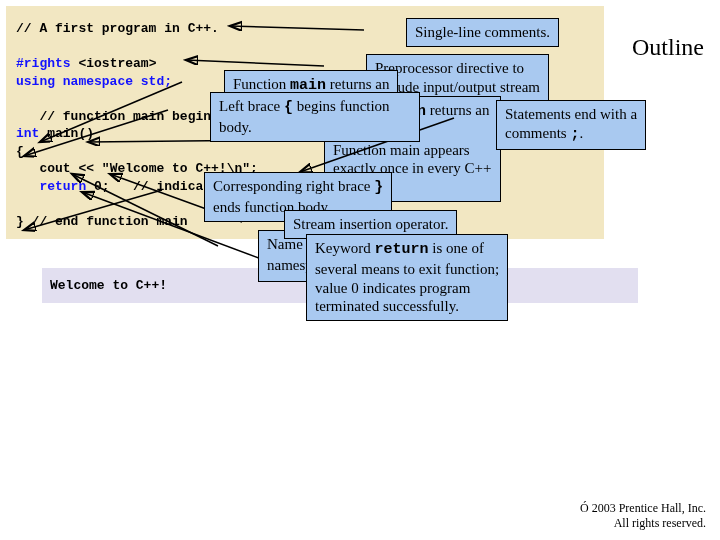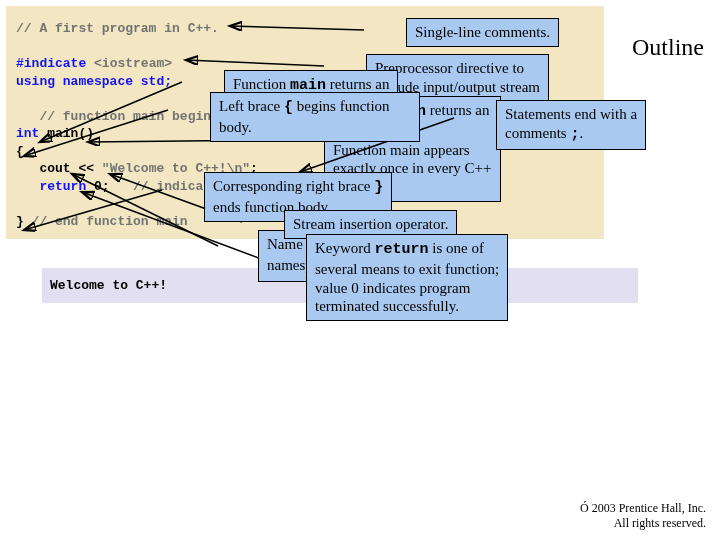--- a/index.html
+++ b/index.html
@@ -41,21 +41,21 @@
     width: 580px;
     background: #f2e7c2;
     padding: 14px 8px 8px 10px;
     font-family: "Courier New", monospace;
     font-size: 13px;
     font-weight: bold;
     line-height: 1.35;
     white-space: pre;
     color: #000;
   }
-  .grn { color: #737373; }
+  .grn { color: #000000; }
   .blu { color: #1212ff; }
   .blk { color: #000; }
   .run-out {
     position: absolute;
     left: 6px;
     top: 268px;
     width: 580px;
     background: #e2dff0;
     padding: 10px 8px;
     font-family: "Courier New", monospace;
@@ -93,21 +93,21 @@
   }
 </style>
 </head>
 <body>
 <div class="page">
 
 <div class="outline">Outline</div>
 
 <div class="code-block"><span class="grn">// A first program in C++.</span>
 
-<span class="blu">#indicate</span> <span class="grn">&lt;iostream&gt;</span>
+<span class="blu">#rights</span> <span class="grn">&lt;iostream&gt;</span>
 <span class="blu">using namespace std;</span>
 
 <span class="grn">   // function main begins program execution</span>
 <span class="blu">int</span><span class="blk"> main()</span>
 <span class="blk">{</span>
 <span class="blk">   cout &lt;&lt; </span><span class="grn">"Welcome to C++!\n"</span><span class="blk">;</span>
 <span class="blu">   return </span><span class="blk">0</span><span class="blk">;   </span><span class="grn">// indicate that program ended successfully</span>
 
 <span class="blk">} </span><span class="grn">// end function main</span>
 </div>

